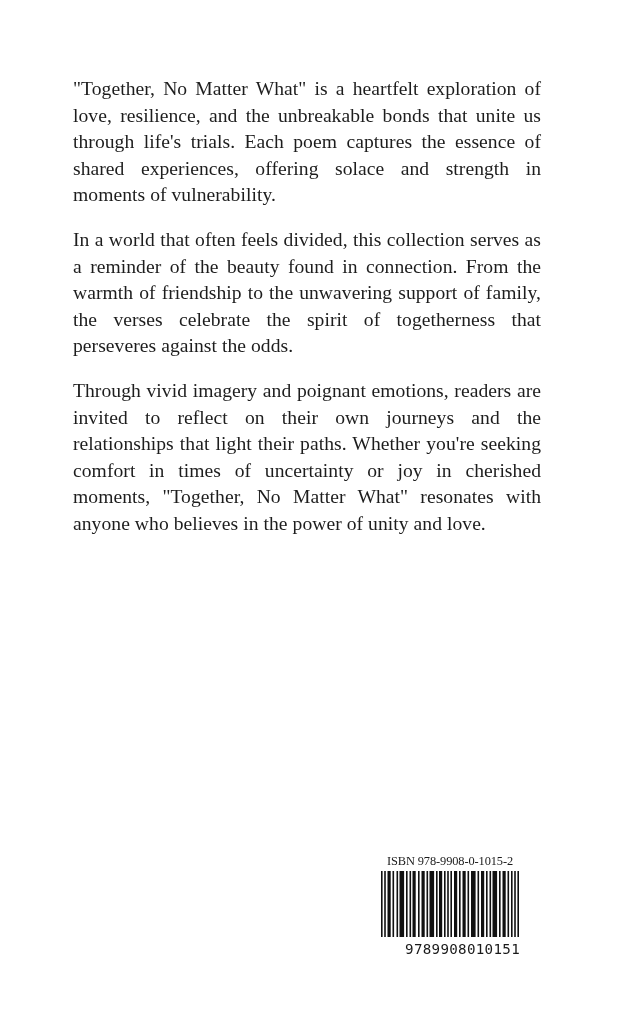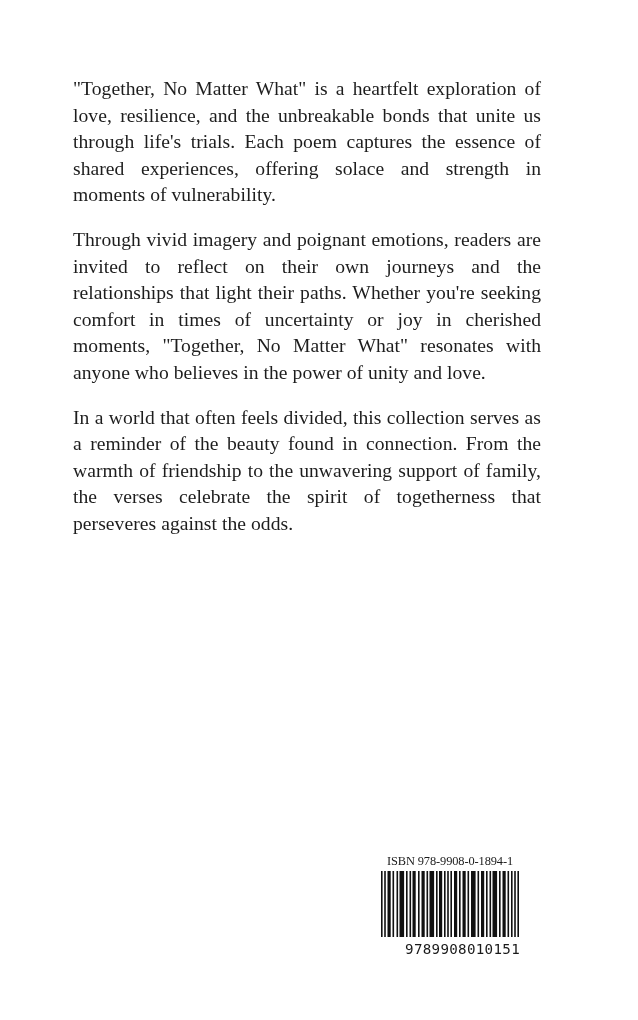--- a/index.html
+++ b/index.html
@@ -62,26 +62,26 @@
       letter-spacing: 0.3px;
     }
   </style>
 </head>
 <body>
 
 <div class="page">
 
   <div class="blurb">
     <p>"Together, No Matter What" is a heartfelt exploration of love, resilience, and the unbreakable bonds that unite us through life's trials. Each poem captures the essence of shared experiences, offering solace and strength in moments of vulnerability.</p>
+    <p>In a world that often feels divided, this collection serves as a reminder of the beauty found in connection. From the warmth of friendship to the unwavering support of family, the verses celebrate the spirit of togetherness that perseveres against the odds.</p>
     <p>Through vivid imagery and poignant emotions, readers are invited to reflect on their own journeys and the relationships that light their paths. Whether you're seeking comfort in times of uncertainty or joy in cherished moments, "Together, No Matter What" resonates with anyone who believes in the power of unity and love.</p>
-    <p>In a world that often feels divided, this collection serves as a reminder of the beauty found in connection. From the warmth of friendship to the unwavering support of family, the verses celebrate the spirit of togetherness that perseveres against the odds.</p>
   </div>
 
   <div class="barcode-block">
-    <div class="isbn-label">ISBN 978-9908-0-1894-1</div>
+    <div class="isbn-label">ISBN 978-9908-0-1015-2</div>
     <svg class="bars" viewBox="0 0 138 66" preserveAspectRatio="none">
 
       <rect x="0" y="0" width="1.6" height="66"></rect>
       <rect x="3.2" y="0" width="1.6" height="66"></rect>
 
       <rect x="6.5" y="0" width="3.2" height="66"></rect>
       <rect x="11.5" y="0" width="1.6" height="66"></rect>
       <rect x="15.5" y="0" width="1.6" height="66"></rect>
       <rect x="18.5" y="0" width="4.6" height="66"></rect>
       <rect x="25" y="0" width="1.6" height="66"></rect>

